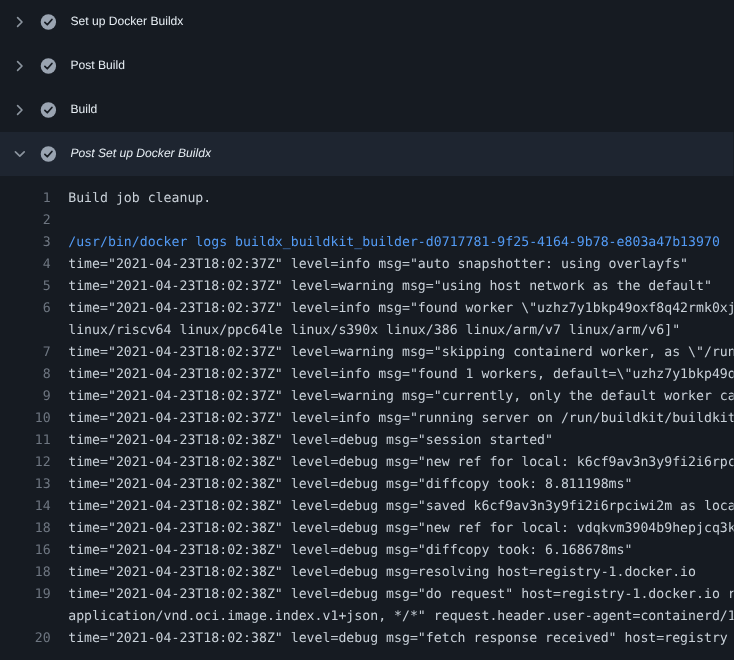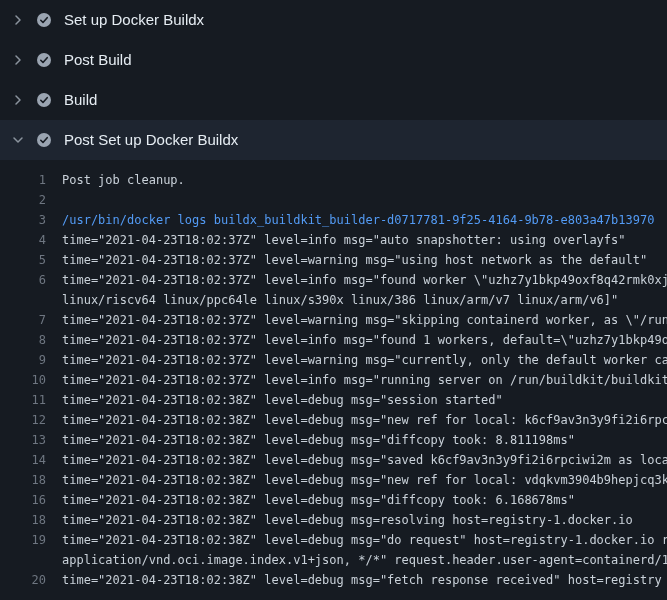--- a/index.html
+++ b/index.html
@@ -18,36 +18,36 @@
     width:667px;height:600px;overflow:hidden;
     background:var(--bg);
     font-family:"Liberation Sans", sans-serif;
   }
   .steps{width:100%;}
   .step-row{
     display:flex;align-items:center;
     height:40px;padding-left:10px;
     cursor:pointer;
   }
-  .step-row.expanded{background:var(--row-highlight);}
+  .step-row.expanded{background:var(--row-highlight);font-style:italic;}
   .chevron{
     width:16px;height:16px;flex:none;
     display:flex;align-items:center;justify-content:center;
     color:var(--chevron-gray);margin-right:10px;
   }
   .chevron svg{display:block;}
   .step-row.expanded .chevron svg{transform:rotate(90deg);}
   .check{
     width:16px;height:16px;flex:none;
     display:flex;align-items:center;justify-content:center;
     color:var(--icon-gray);margin-right:12px;
   }
   .step-label{
     color:var(--step-label);
-    font-size:15px;line-height:40px;
+    font-size:11px;line-height:40px;
     white-space:nowrap;
   }
   .log{
     padding-top:10px;
     font-family:"DejaVu Sans Mono","Liberation Mono",monospace;
     font-size:12px;
   }
   .log-row{
     display:flex;height:20px;line-height:20px;
     white-space:pre;overflow:hidden;
@@ -121,21 +121,21 @@
         <circle cx="8" cy="8" r="7" fill="currentColor"></circle>
         <path d="M4.8 8.3l2.2 2.2 4.2-4.8" stroke="#161b22" stroke-width="1.6" fill="none" stroke-linecap="round" stroke-linejoin="round"></path>
       </svg>
     </span>
     <span class="step-label">Post Set up Docker Buildx</span>
   </div>
   </div>
 <div class="log">
     <div class="log-row">
     <span class="gutter">1</span>
-    <span class="log-text">Post job cleanup.</span>
+    <span class="log-text">Build job cleanup.</span>
   </div>
     <div class="log-row">
     <span class="gutter">2</span>
   </div>
     <div class="log-row">
     <span class="gutter">3</span>
     <span class="log-text command">/usr/bin/docker logs buildx_buildkit_builder-d0717781-9f25-4164-9b78-e803a47b13970</span>
   </div>
     <div class="log-row">
     <span class="gutter">4</span>

